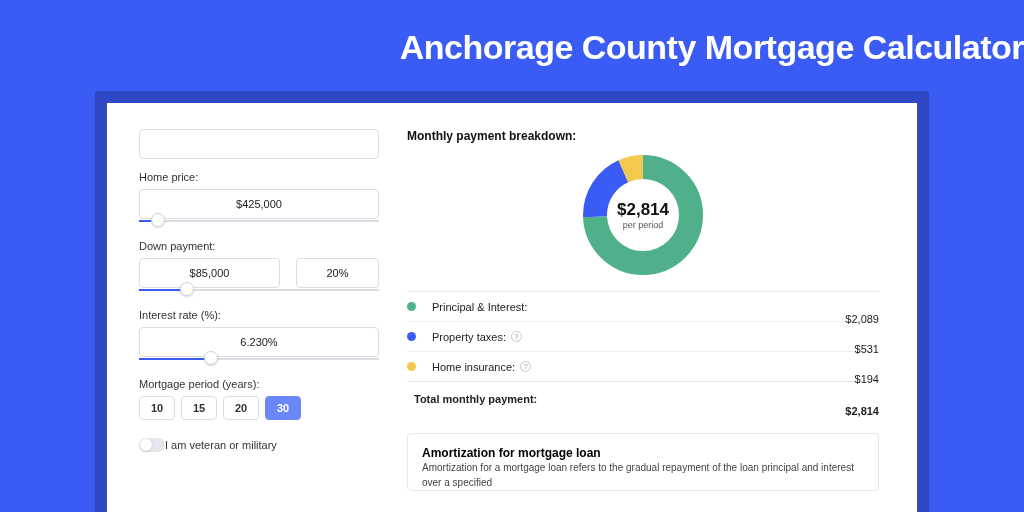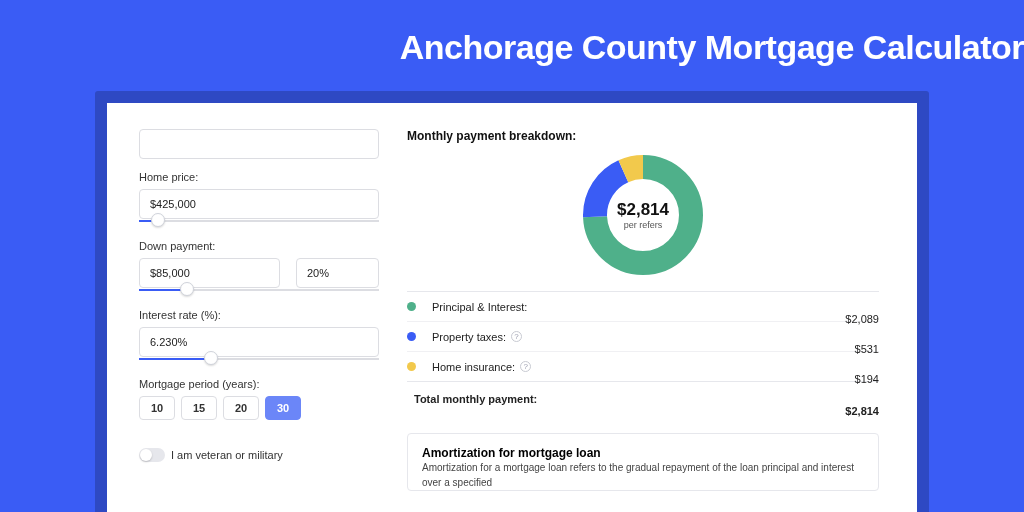--- a/index.html
+++ b/index.html
@@ -45,20 +45,21 @@
   }
   .input, .input-sm {
     width: 100%;
     height: 30px;
     border: 1px solid #dcdde2;
     border-radius: 4px;
     padding: 0 10px;
     font-size: 11px;
     color: #222;
     background: #fff;
+    text-align: center;
   }
   .input-row { display: flex; gap: 16px; }
   .input-row .input { flex: 1.95; }
   .input-row .input-sm { flex: 1; }
   .slider-wrap { position: relative; height: 10px; margin-top: -1px; margin-bottom: 6px; }
   .slider-track {
     position: absolute; left: 0; right: 0; top: 2px; height: 2px;
     background: #dcdde2;
   }
   .slider-fill {
@@ -81,21 +82,21 @@
     font-weight: 600;
     width: 36px; height: 24px;
     border-radius: 4px;
     cursor: pointer;
   }
   .period-btn.active {
     background: #6b86f8;
     border-color: #6b86f8;
     color: #fff;
   }
-  .toggle-row { display: flex; align-items: center; gap: 6px; margin-top: 28px; }
+  .toggle-row { display: flex; align-items: center; gap: 0; margin-top: 18px; }
   .toggle {
     width: 26px; height: 14px; background: #e6e7ec;
     border-radius: 8px; position: relative;
   }
   .toggle-knob {
     position: absolute; left: 1px; top: 1px; width: 12px; height: 12px;
     background: #fff; border-radius: 50%;
     box-shadow: 0 1px 2px rgba(0,0,0,.2);
   }
   .r-head {
@@ -205,21 +206,21 @@
 
       <div class="donut-wrap">
         <div class="donut">
           <svg width="124" height="124" viewBox="0 0 124 124" id="donut-svg">
               <circle cx="62" cy="62" r="48" fill="none" stroke="#4fb08a" stroke-width="24" stroke-dasharray="223.96288363735493 77.6300111072652" stroke-dashoffset="0"></circle>
               <circle cx="62" cy="62" r="48" fill="none" stroke="#3a5cf5" stroke-width="24" stroke-dasharray="56.91057923830982 244.68231550631032" stroke-dashoffset="-223.96288363735493"></circle>
               <circle cx="62" cy="62" r="48" fill="none" stroke="#f2c94c" stroke-width="24" stroke-dasharray="20.719431868955404 280.87346287566476" stroke-dashoffset="-280.87346287566476"></circle>
             </svg>
           <div class="donut-center">
             <div class="donut-val">$2,814</div>
-            <div class="donut-sub">per refers</div>
+            <div class="donut-sub">per period</div>
           </div>
         </div>
       </div>
 
       <div id="legend">
           <div class="legend-row">
             <span class="dot" style="background: rgb(79, 176, 138);"></span>
             <span class="leg-label">
               <span>Principal &amp; Interest:</span>
             </span>

